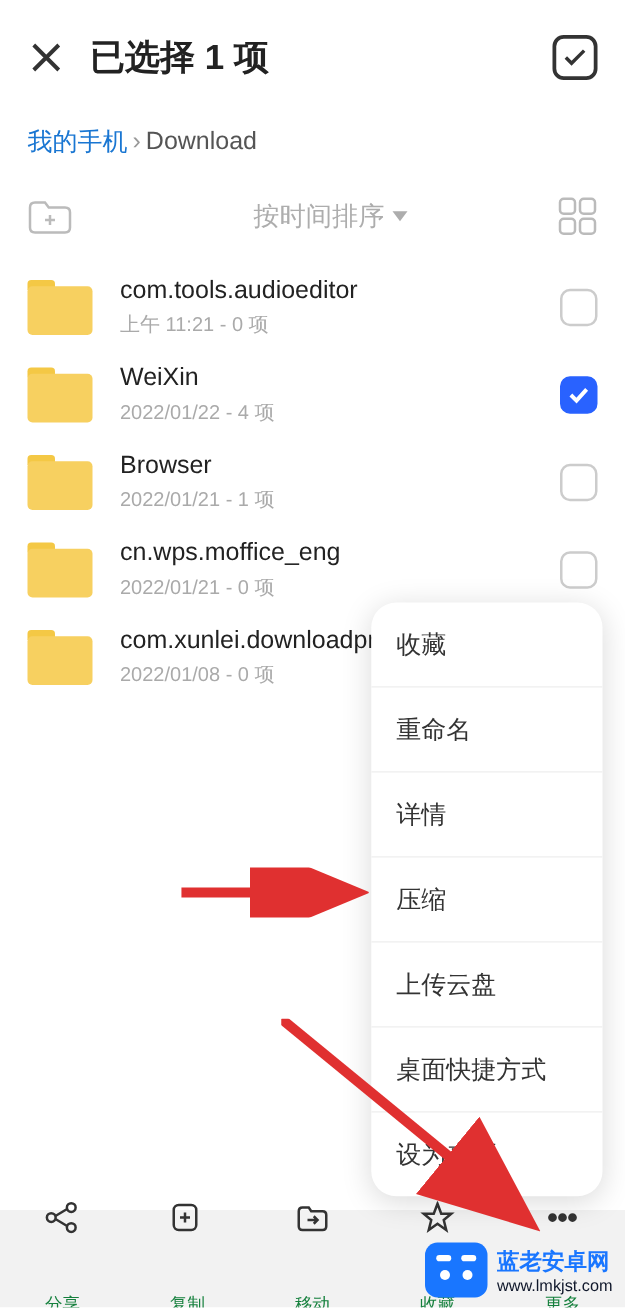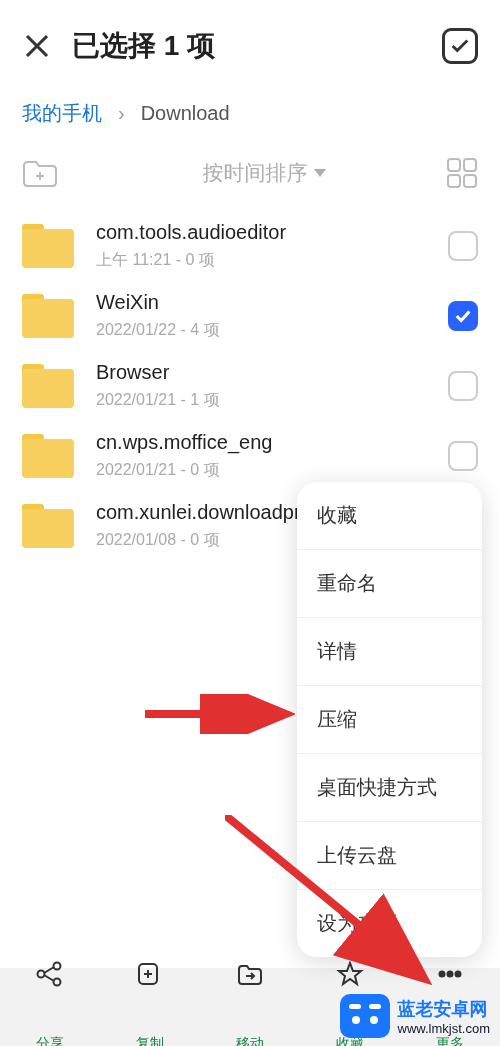--- a/index.html
+++ b/index.html
@@ -37,21 +37,21 @@
       display: flex;
       align-items: center;
       justify-content: center;
     }
     .select-all svg { width: 22px; height: 22px; stroke: #333; stroke-width: 3; fill: none; }
     .breadcrumb {
       padding: 8px 22px 16px;
       font-size: 20px;
       display: flex;
       align-items: center;
-      gap: 16px;
+      gap: 4px;
       text-align: center;
     }
     .breadcrumb .root { color: #1976d2; }
     .breadcrumb .sep { color: #999; }
     .breadcrumb .cur { color: #555; }
     .toolbar {
       display: flex;
       align-items: center;
       justify-content: space-between;
       padding: 14px 22px 22px;
@@ -300,22 +300,22 @@
       </div>
       <div class="checkbox"></div>
     </div>
   </div>
 
 <div class="context-menu" id="context-menu">
     <div class="menu-item">收藏</div>
     <div class="menu-item">重命名</div>
     <div class="menu-item">详情</div>
     <div class="menu-item">压缩</div>
+    <div class="menu-item">上传云盘</div>
     <div class="menu-item">桌面快捷方式</div>
-    <div class="menu-item">上传云盘</div>
     <div class="menu-item">设为来源</div>
   </div>
 
 <svg class="arrow1" width="150" height="40">
   <defs>
       <marker id="ah1" markerWidth="12" markerHeight="12" refX="10" refY="5" orient="auto">
         <path d="M0,0 L12,5 L0,10 Z" fill="#e03030"></path>
       </marker>
     </defs>
   <line x1="0" y1="20" x2="135" y2="20" stroke="#e03030" stroke-width="8" marker-end="url(#ah1)"></line>

